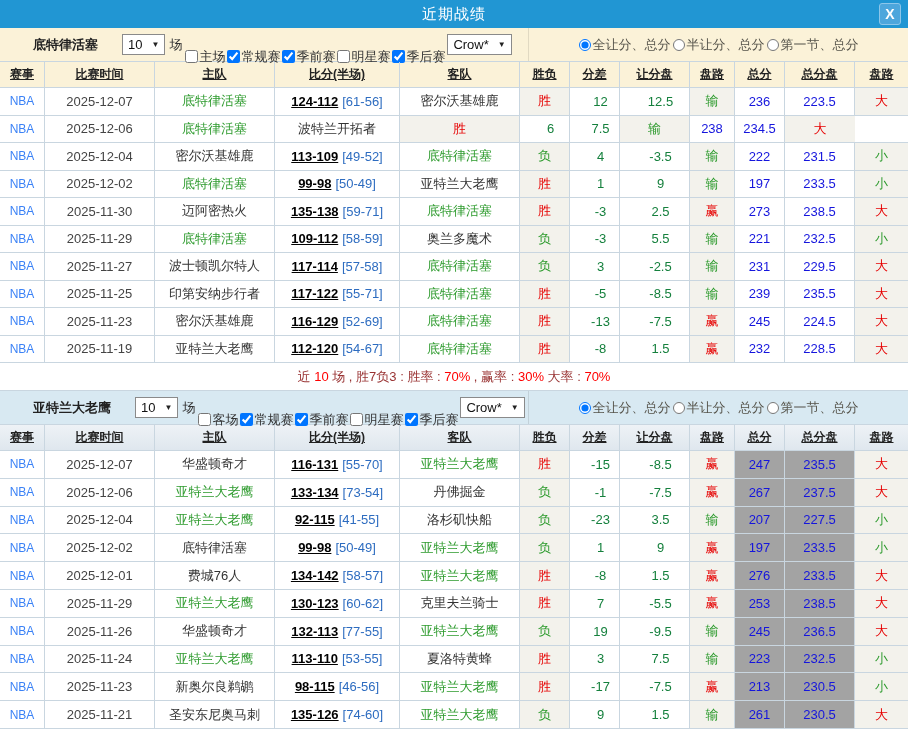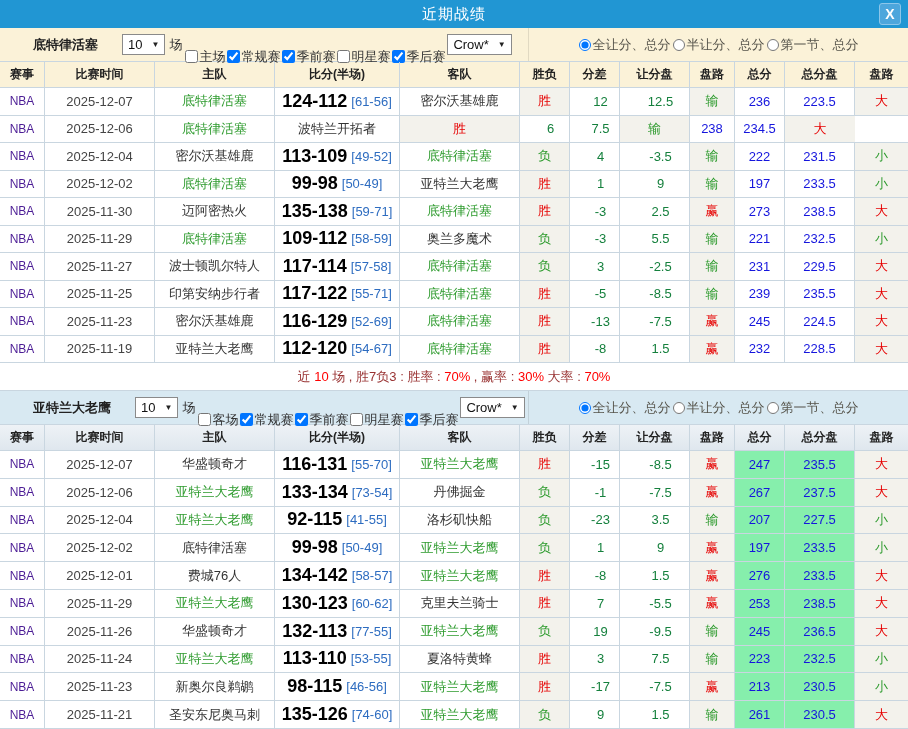--- a/index.html
+++ b/index.html
@@ -43,38 +43,38 @@
     display:grid;
     grid-template-columns:45px 110px 120px 125px 120px 50px 50px 70px 45px 50px 70px 53px;
     border-bottom:1px solid #c9d6e0;background:#fff;
   }
   .cell{
     display:flex;align-items:center;justify-content:center;
     border-right:1px solid #c9d6e0;font-size:13px;white-space:nowrap;overflow:hidden;
   }
   .cell:last-child{border-right:none;}
   .col-head{height:26px;}
-  .col-head .cell{font-weight:bold;font-size:12px;color:#222;}
+  .col-head .cell{font-weight:bold;font-size:12px;color:#222;text-decoration:underline;}
   .sec-cream .col-head{background:#fbf2d8;}
   .sec-blue  .col-head{background:linear-gradient(#eef2f6,#dfe7ee);}
   .sec-cream .t-row{height:27.5px;}
   .sec-blue  .t-row{height:27.8px;}
 
-  .c-league{color:#4c1d95;font-size:12px;}
+  .c-league{color:#3b82f6;font-size:12px;}
   .c-date{color:#444;}
   .c-team{color:#333;}
   .focus{color:#2e9b2e;}
-  .c-score b{color:#000;margin-right:4px;font-size:18px;}
+  .c-score b{color:#000;margin-right:4px;font-size:13px;text-decoration:underline;}
   .half{color:#2d6cc0;}
   .dim{color:#15803d;margin-left:12px;}
   .bluenum{color:#1515dd;}
   .red{color:#e60000;}
   .green{color:#2e9b2e;}
   .shade{background:#f3f2ec;}
-  .sec-blue .tcell{background:#86efac;}
+  .sec-blue .tcell{background:#a3a3a3;}
 
   
   .summary-row{
     height:28px;display:flex;align-items:center;justify-content:center;
     background:#fff;border-bottom:1px solid #c9d6e0;font-size:13px;
   }
   .sum-dark{color:#993333;white-space:pre;}
   .sum-red{color:#ff0000;white-space:pre;}
 </style>
 </head>

